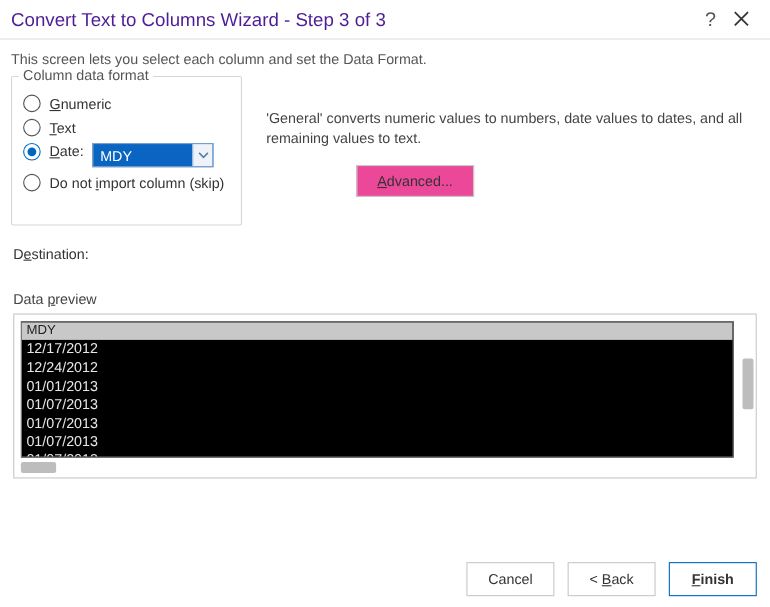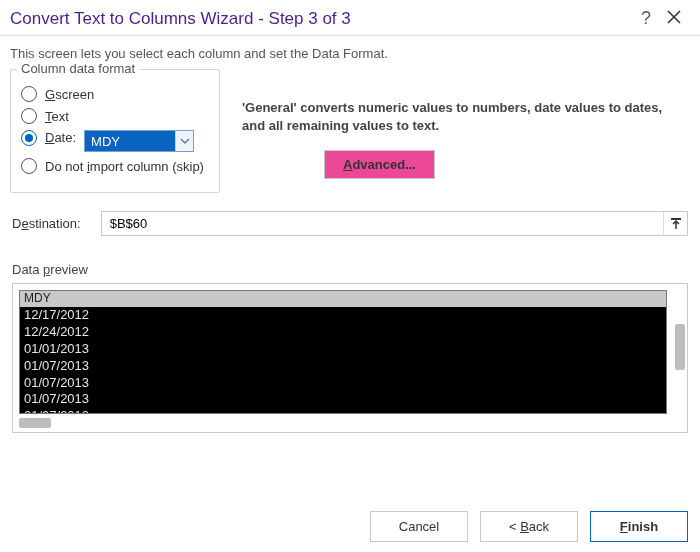--- a/index.html
+++ b/index.html
@@ -41,21 +41,21 @@
   .intro {
     padding: 10px 12px 8px 10px;
     color: #555;
     font-size: 13px;
   }
   .content { padding: 0 12px; }
   .format-row { display: flex; align-items: flex-start; }
   .format-fieldset {
     border: 1px solid #d6d6d6;
     border-radius: 2px;
-    padding: 10px 10px 12px 10px;
+    padding: 10px 10px 24px 10px;
     width: 210px;
     position: relative;
     margin-left: -2px;
   }
   .format-fieldset .legend {
     position: absolute;
     top: -9px;
     left: 6px;
     background: #fff;
     padding: 0 4px;
@@ -106,21 +106,20 @@
     width: 18px; height: 100%;
     background: #eef3f9;
     border-left: 1px solid #bcd0e8;
     display: flex; align-items: center; justify-content: center;
   }
   .date-select .chev svg path { stroke:#5a7aa3; }
   .right-col {
     flex: 1;
     padding-left: 22px;
     padding-top: 30px;
-    font-weight: bold;
   }
   .desc { color: #444; line-height: 1.35; margin-bottom: 16px; }
   .adv-btn {
     display: inline-block;
     border: 1px solid #c8c8c8;
     background: #ec4899;
     padding: 6px 18px;
     font-size: 13px;
     cursor: pointer;
     margin-left: 82px;
@@ -212,21 +211,21 @@
   .button-row {
     position: absolute;
     bottom: 10px;
     right: 12px;
     display: flex;
     gap: 12px;
   }
   .btn {
     border: 1px solid #c8c8c8;
     background: #fff;
-    width: 98px;
+    width: 80px;
     padding: 7px 0;
     text-align: center;
     font-size: 13px;
     cursor: pointer;
   }
   .btn .u { text-decoration: underline; }
   .btn.disabled { color: #aaa; cursor: default; }
   .btn.primary { border: 1.5px solid #0067c0; font-weight: bold; }
 </style>
 </head>
@@ -244,21 +243,21 @@
 
 <div class="intro">This screen lets you select each column and set the Data Format.</div>
 
 <div class="content">
   <div class="format-row">
     <div class="format-fieldset">
       <div class="legend">Column data format</div>
 
       <div class="radio-opt">
         <span class="radio-circle"></span>
-        <span><span class="u">G</span><span>screen</span></span>
+        <span><span class="u">G</span><span>numeric</span></span>
       </div>
 
       <div class="radio-opt">
         <span class="radio-circle"></span>
         <span><span class="u">T</span><span>ext</span></span>
       </div>
 
       <div class="radio-opt date-row">
         <span class="radio-circle selected"></span>
         <span><span class="u">D</span><span>ate:</span></span>
@@ -279,29 +278,20 @@
     </div>
 
     <div class="right-col">
       <div class="desc">'General' converts numeric values to numbers, date values to dates, and all remaining values to text.</div>
       <div class="adv-btn"><span class="u">A</span><span>dvanced...</span></div>
     </div>
   </div>
 
   <div class="dest-row">
     <label>D<span class="u">e</span>stination:</label>
-    <div class="dest-input-wrap">
-      <input class="dest-input" value="$B$60" style="">
-      <div class="dest-picker">
-        <svg width="12" height="12" viewBox="0 0 12 12">
-            <path d="M6 11 L6 3 M3 6 L6 3 L9 6" fill="none" stroke="#333" stroke-width="1.5"></path>
-            <rect x="1" y="0" width="10" height="2" fill="#333"></rect>
-          </svg>
-      </div>
-    </div>
   </div>
 
   <div class="preview-label">Data <span class="u">p</span>review</div>
   <div class="preview-box">
     <div class="preview-inner">
       <div class="preview-header">MDY</div>
       <div class="preview-rows" id="preview-rows">
           <div>12/17/2012</div>
           <div>12/24/2012</div>
           <div>01/01/2013</div>

